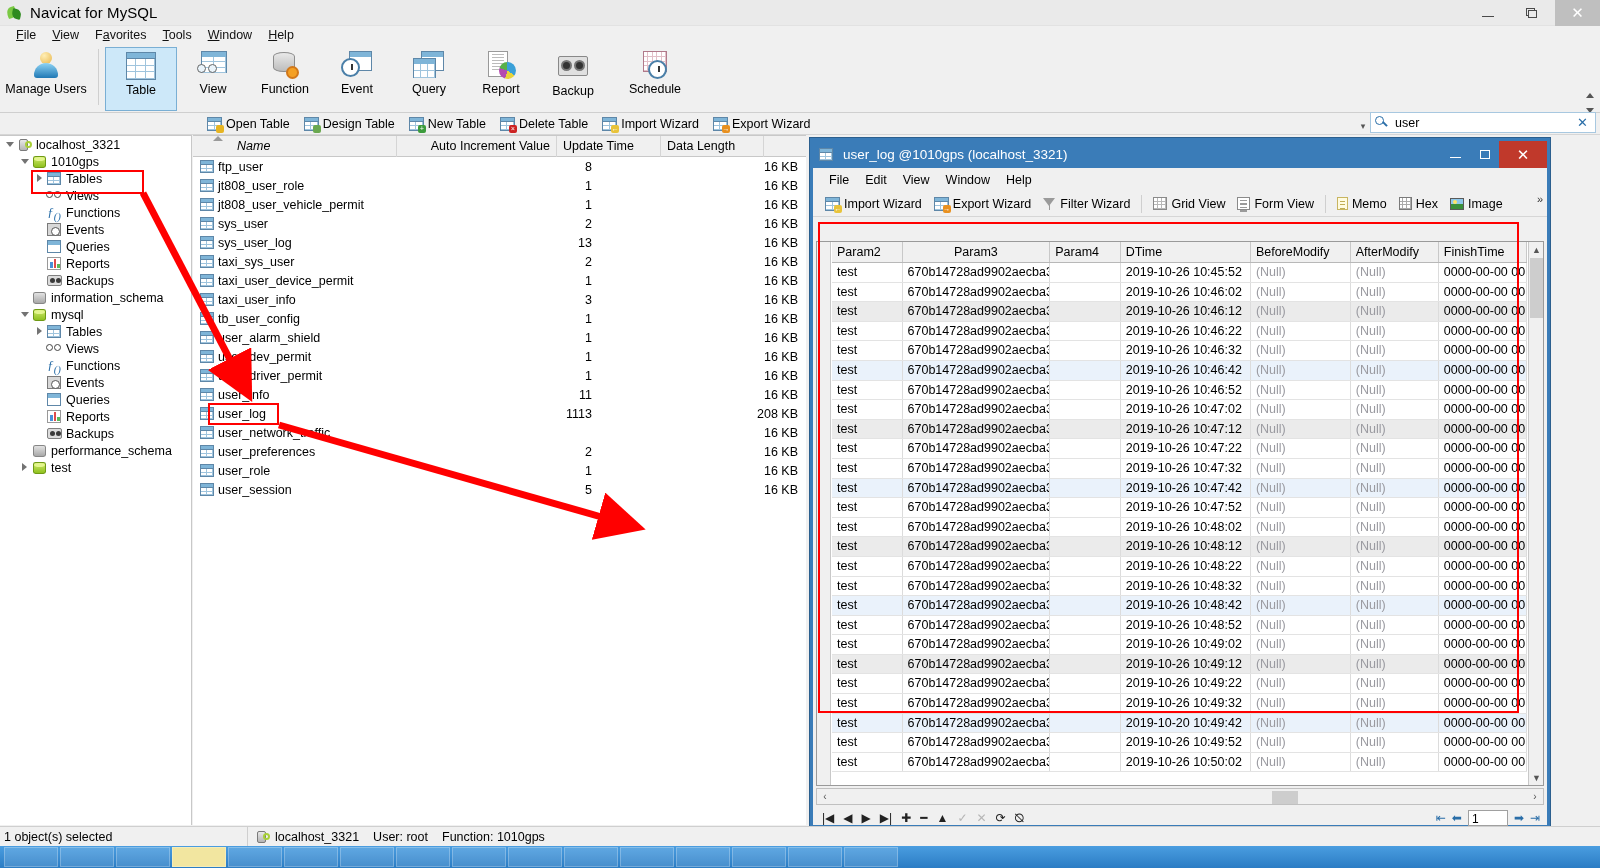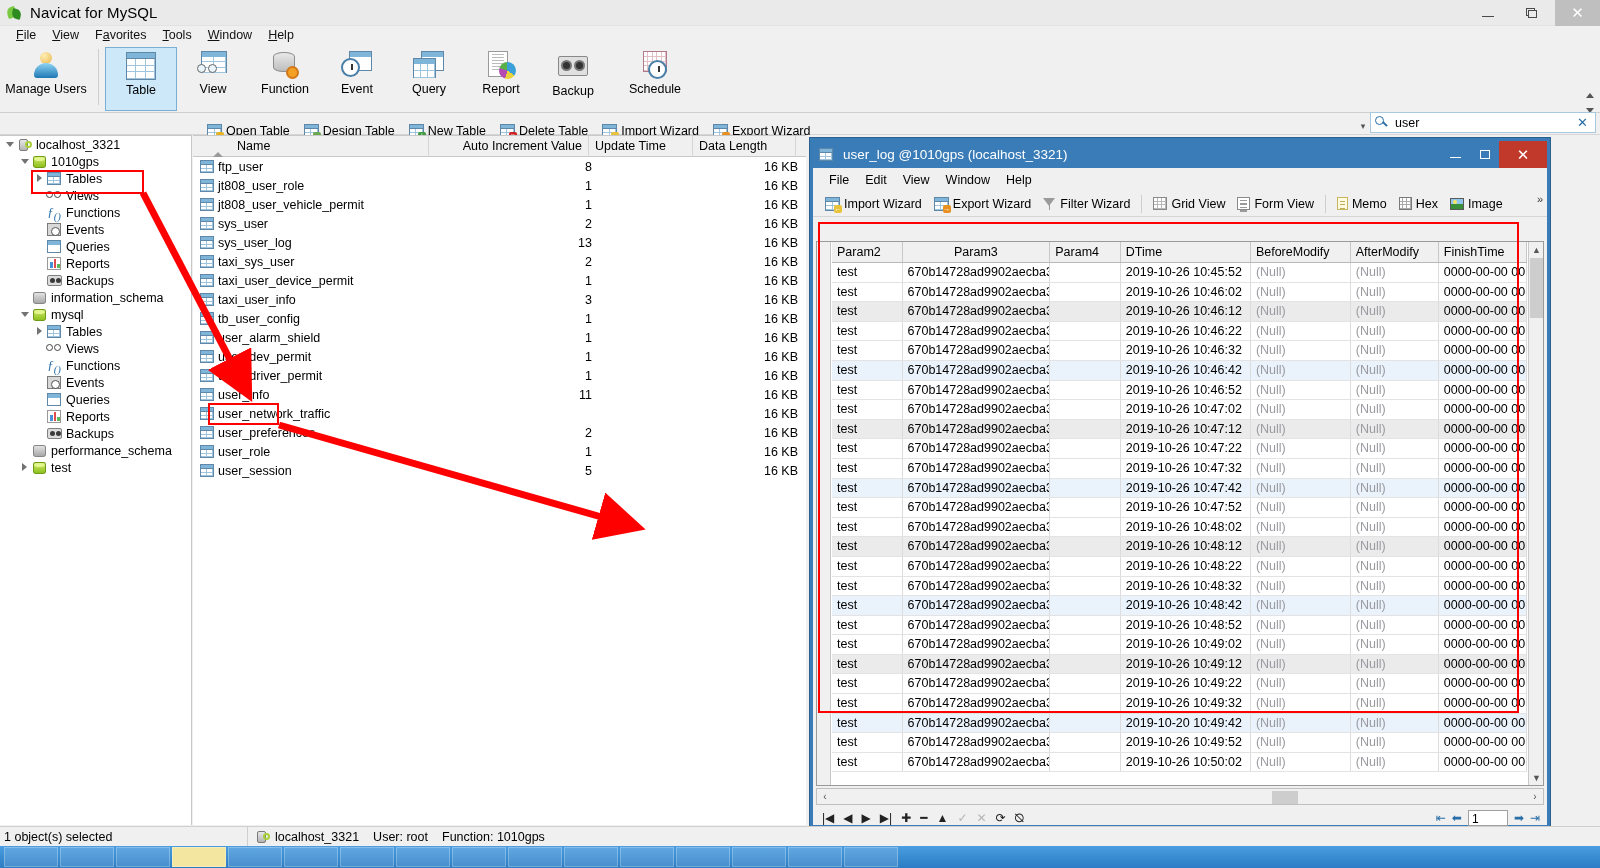--- a/index.html
+++ b/index.html
@@ -164,21 +164,21 @@
   .badge-imp{background:#e8c33a;}
   .badge-exp{background:#e8901f;}
 
   
   .subtoolbar {
     position: absolute; left: 0; top: 113px; width: 1600px; height: 22px;
     background: #f0f0f0; border-bottom: 1px solid #d6d6d6;
     display: flex; align-items: center;
   }
   .subtoolbar .spacer-left { width: 200px; }
-  .stb-item { display: flex; align-items: flex-start; gap: 4px; padding: 16px 7px; height: 20px; font-size: 12.5px;}
+  .stb-item { display: flex; align-items: center; gap: 4px; padding: 16px 7px; height: 20px; font-size: 12.5px;}
 
   
   .conn-head {
     position:absolute; left:0; top:113px; width:192px; height:22px;
     background:#f0f0f0; display:flex; align-items:center; padding-left:8px; font-size:12.5px;
     border-bottom:1px solid #d6d6d6;
   }
   .search-wrap {
     position:absolute; right:4px; top:112px; width:240px; height:21px;
     display:flex; align-items:center;
@@ -250,21 +250,21 @@
   .list-panel {
     position:absolute; left:193px; top:135px; width:613px; height:690px;
     background:#fff; border-top:1px solid #c8c8c8;
     overflow:hidden;
   }
   .list-header {
     display:flex; height:21px; background:#f0f0f0; border-bottom:1px solid #c8c8c8;
     font-size:12.5px; align-items:center;
   }
   .lh-cell { height:21px; line-height:21px; border-right:1px solid #d5d5d5; padding:0 6px; }
-  .lh-cell.name { width:236px; display:flex; align-items:flex-end; gap:14px;}
+  .lh-cell.name { width:204px; display:flex; align-items:flex-start; gap:14px;font-style:italic;}
   .lh-cell.aiv { width:160px; text-align:right; }
   .lh-cell.upd { width:104px; text-align:left; }
   .lh-cell.dlen { width:103px; text-align:left; }
   .sort-asc { width:0;height:0;border-left:5px solid transparent;border-right:5px solid transparent;
      border-bottom:5px solid #9a9a9a; margin-left:14px;}
   .list-row { display:flex; height:19px; font-size:12.5px; align-items:center; }
   .lr-name { width:246px; display:flex; align-items:center; gap:4px; padding-left:7px; }
   .lr-aiv { width:160px; text-align:right; padding-right:7px;}
   .lr-upd { width:104px; }
   .lr-dlen { width:103px; text-align:right; padding-right:8px;}
@@ -1148,20 +1148,39 @@
               <span class="t">
                 <i class="hdr" style="display:block"></i>
                 <span class="gr">
                   <div></div>
                   <div></div>
                   <div></div>
                   <div></div>
                 </span>
               </span>
             </span>
+            <span>user_log</span>
+          </span>
+          <span class="lr-aiv">1113</span>
+          <span class="lr-upd"></span>
+          <span class="lr-dlen">208 KB</span>
+        </div>
+        <div class="list-row">
+          <span class="lr-name">
+            <span class="ic-tbl">
+              <span class="t">
+                <i class="hdr" style="display:block"></i>
+                <span class="gr">
+                  <div></div>
+                  <div></div>
+                  <div></div>
+                  <div></div>
+                </span>
+              </span>
+            </span>
             <span>user_network_traffic</span>
           </span>
           <span class="lr-aiv"></span>
           <span class="lr-upd"></span>
           <span class="lr-dlen">16 KB</span>
         </div>
         <div class="list-row">
           <span class="lr-name">
             <span class="ic-tbl">
               <span class="t">

